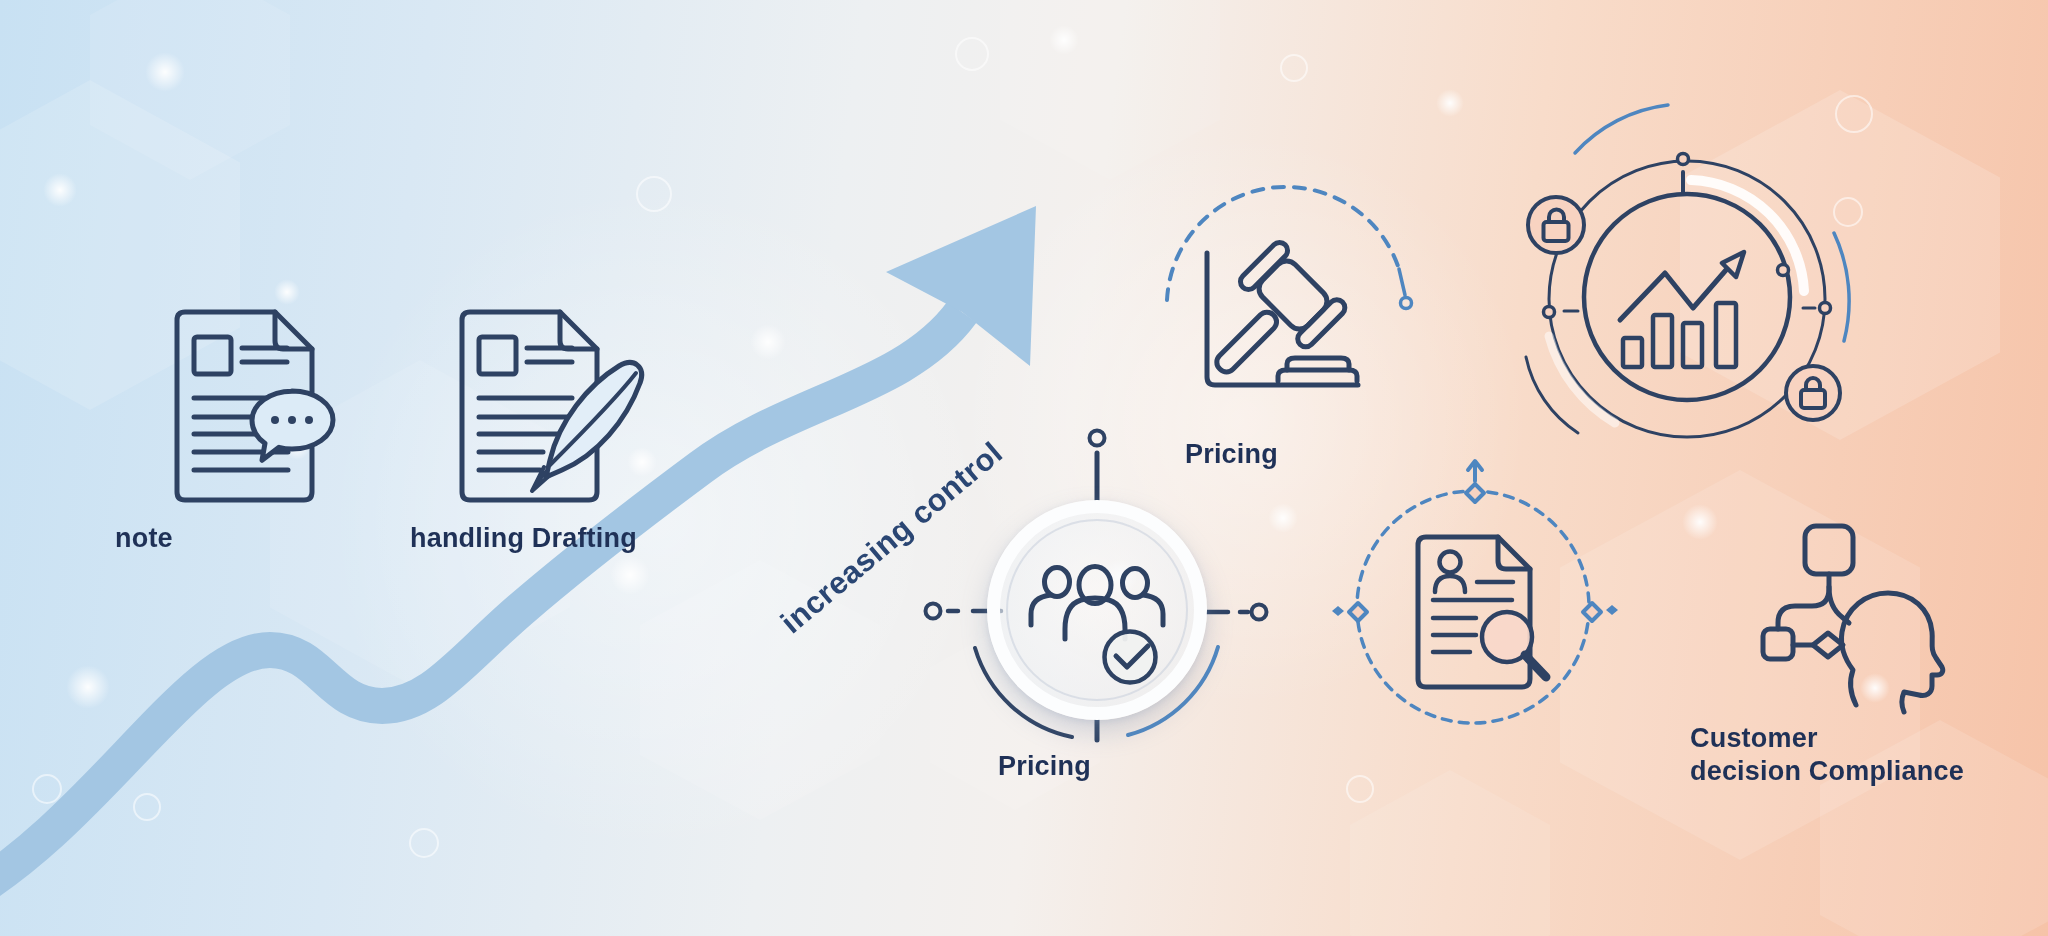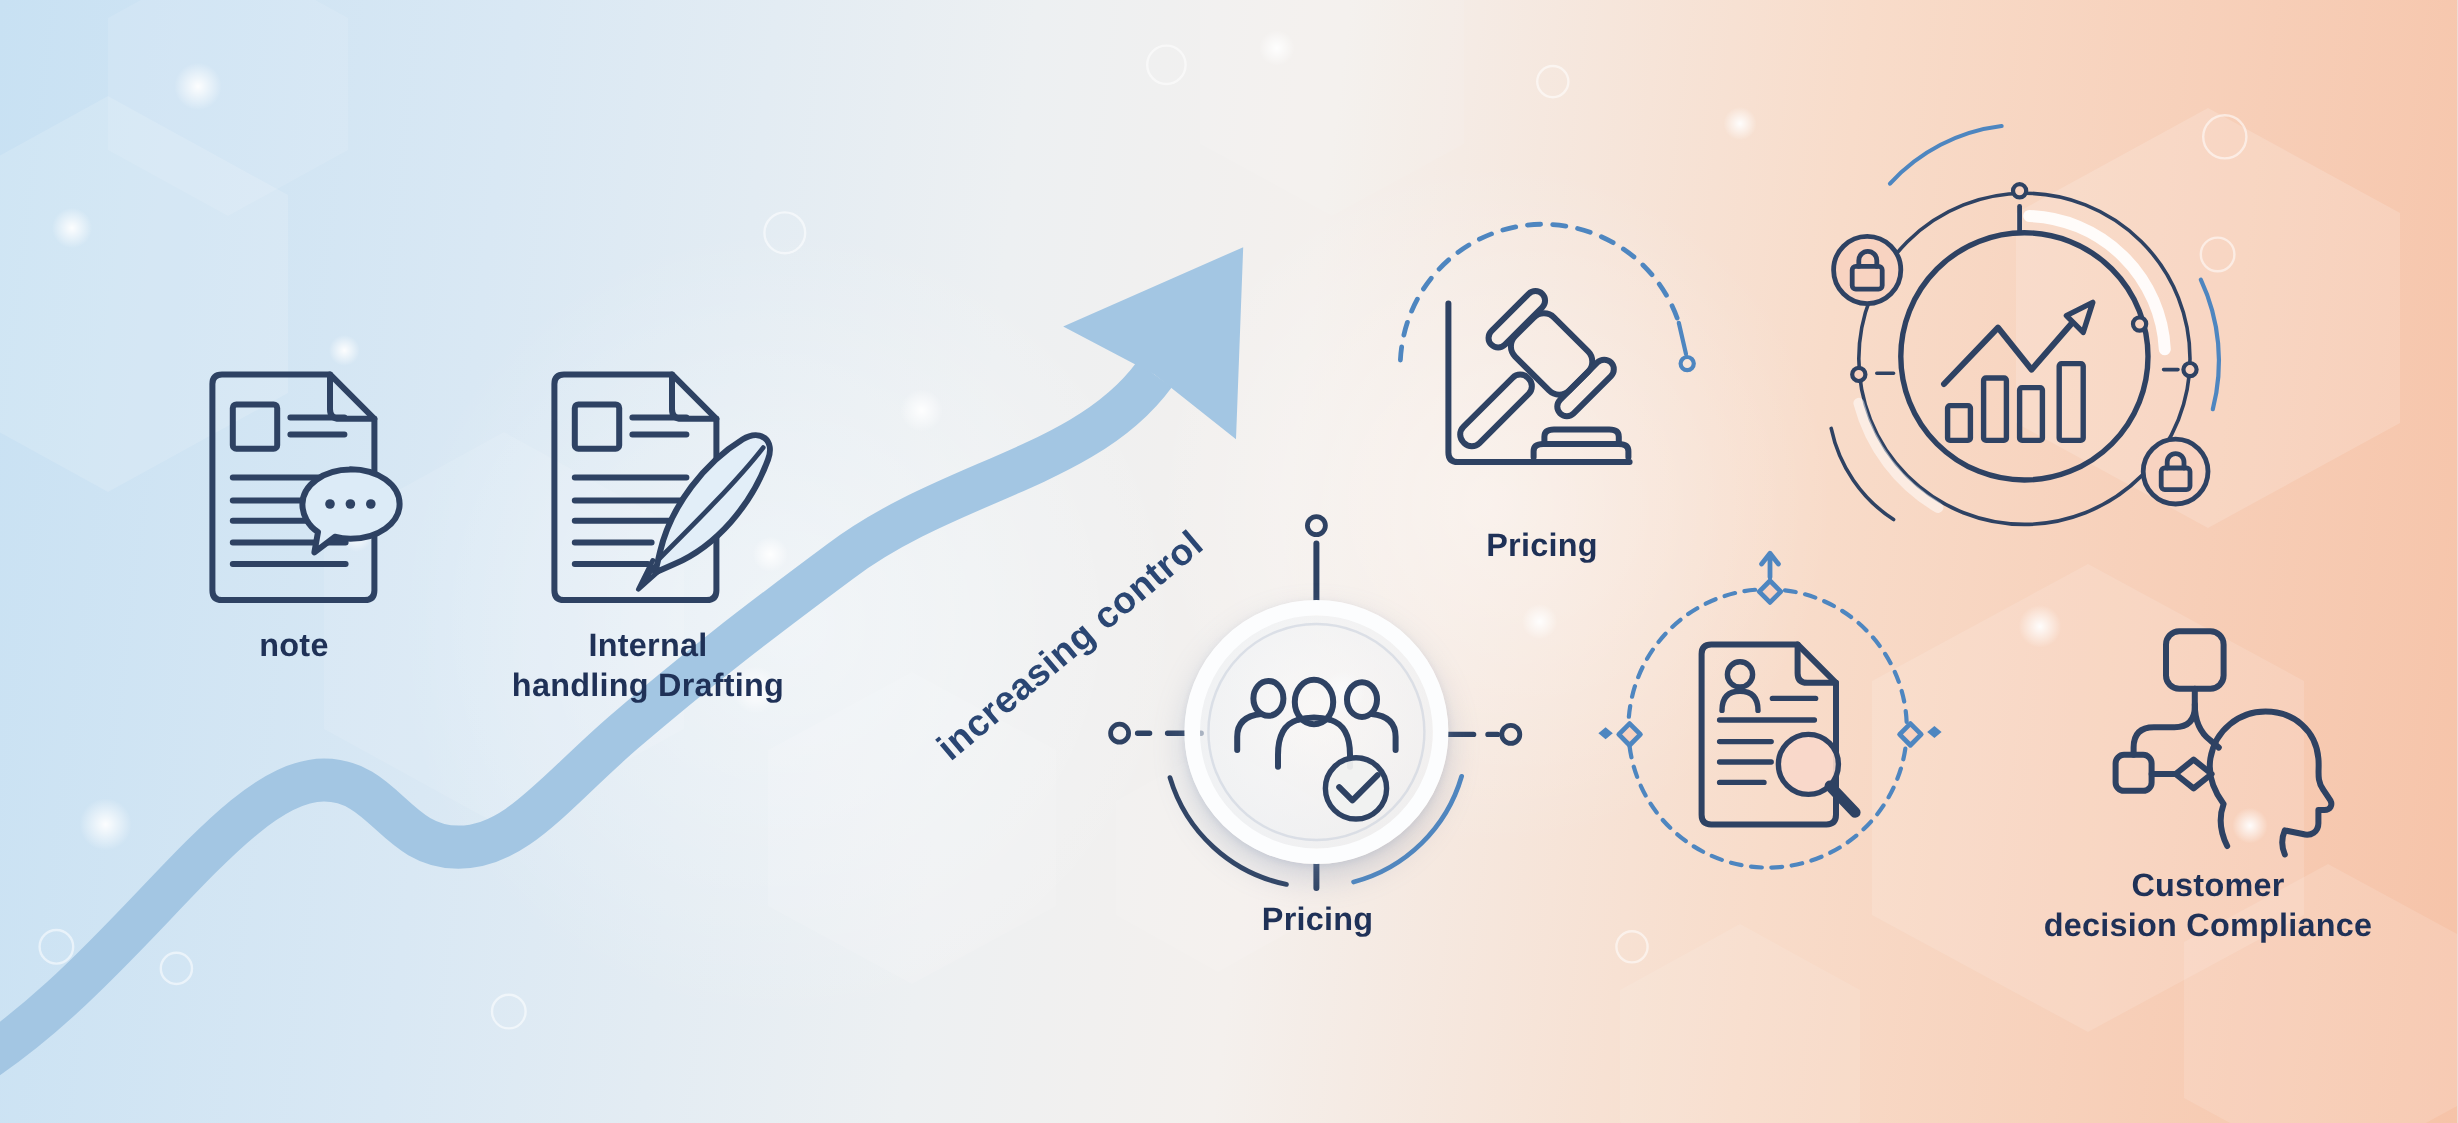--- a/index.html
+++ b/index.html
@@ -22,21 +22,21 @@
      stroke-linecap:round;stroke-linejoin:round;}
   .s45{stroke-width:4.5}.s4{stroke-width:4}.s35{stroke-width:3.5}.s3{stroke-width:3}
   .blue{stroke:var(--accent-blue,#4e86c0);}
   .fillink{fill:var(--icon-stroke,#2e4263);stroke:none;}
   .fillblue{fill:var(--accent-blue,#4e86c0);stroke:none;}
   .bubblefill{fill:#dcebf7;}
   .featherfill{fill:#e2eef8;}
   .peachfill{fill:#f8d3c1;}
   .lensfill{fill:rgba(249,216,202,.92);}
   .checkfill{fill:rgba(240,241,240,.95);}
-  .label{position:absolute;text-align:center;color:var(--label-text,#1f3157);
+  .label{position:absolute;color:var(--label-text,#1f3157);
     font-size:27px;line-height:1.24;font-weight:700;letter-spacing:.2px;}
   .label span{display:block;}
   .arrow-label{position:absolute;left:742px;top:520px;width:300px;text-align:center;
     font-size:31px;font-weight:700;color:#2a4673;letter-spacing:.5px;
     transform:rotate(-40deg);}
   .hiring-ring{position:absolute;left:987px;top:500px;width:220px;height:220px;
     box-sizing:border-box;border-radius:50%;border:13px solid #fcfdfe;
     background:radial-gradient(circle at 50% 42%,rgba(252,253,254,.55),rgba(233,238,243,.68));
     box-shadow:0 12px 26px rgba(125,145,175,.30),0 2px 6px rgba(125,145,175,.18);}
   .hiring-ring-inner{position:absolute;inset:6px;border-radius:50%;
@@ -117,21 +117,20 @@
     <rect class="s" x="39" y="42" width="37" height="37" rx="3"></rect>
     <path class="s" d="M87,53 H132 M87,67 H132"></path>
     <path class="s" d="M39,103 H132 M39,122 H132 M39,139 H132 M39,157 H103 M39,175 H100"></path>
     <g>
       <path class="s featherfill" stroke-width="4.5" d="M200,88 c6,-16 -6,-26 -21,-17 c-31,19 -60,55 -69,94 l-4,17 16,-7 c35,-15 64,-49 78,-87 z"></path>
       <path class="s s4" d="M110,170 C140,140 175,105 196,78"></path>
       <path class="s s4" d="M104,172 L92,196 M92,196 L110,180 M98,186 L106,177"></path>
     </g>
   </svg>
   <div class="label" style="left:410px;top:522px;width:260px">
-    <span>Internal</span>
     <span>handling Drafting</span>
   </div>
 
   <svg style="left:1140px;top:165px" width="290" height="300" viewBox="0 0 290 300">
     <path class="s blue s4" stroke-dasharray="11 10" d="M27,135 A119,119 0 0 1 259,104"></path>
     <path class="s blue s35" d="M259,104 L265,130"></path>
     <circle class="s blue s35" cx="266" cy="138" r="5.5"></circle>
     <path class="s" stroke-width="5.5" d="M67,88 V212 Q67,220 75,220 H218"></path>
     <g transform="rotate(45 153 130)">
       <rect class="s" x="121" y="107" width="64" height="46" rx="12"></rect>

